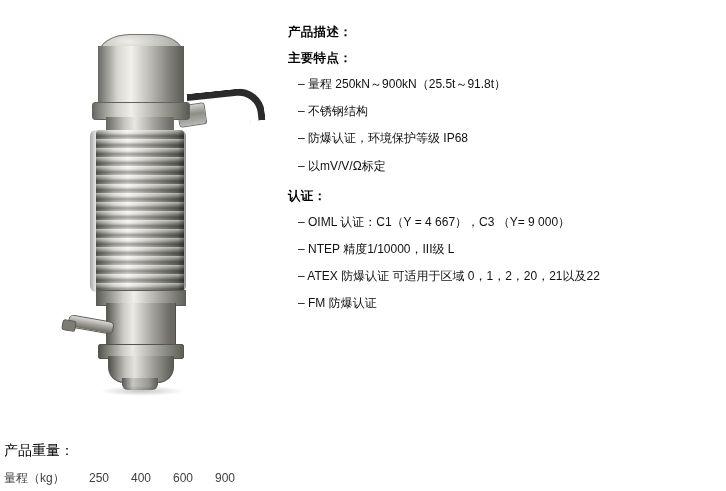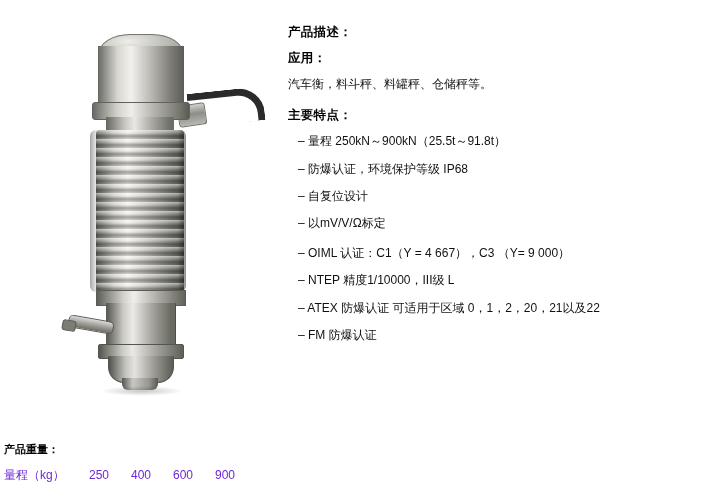--- a/index.html
+++ b/index.html
@@ -252,31 +252,31 @@
   .group { margin-bottom: 2px; }
 
   
   .weight-block {
     position: absolute;
     left: 4px;
     top: 442px;
     width: 282px;
   }
   .weight-title {
-    font-size: 11px;
-    font-weight: bold;
+    font-size: 14px;
+    font-weight: normal;
     color: #000;
     margin: 0 0 10px 0;
   }
   .weight-row {
     display: flex;
     align-items: baseline;
     margin-bottom: 9px;
     font-size: 12px;
-    color: #6d28d9;
+    color: #404040;
   }
   .weight-row .lbl {
     width: 74px;
     flex: 0 0 74px;
   }
   .weight-row .cell {
     width: 42px;
     flex: 0 0 42px;
     text-align: center;
   }
@@ -307,36 +307,33 @@
       <div class="shadow"></div>
     </div>
   </div>
 
   <div class="text-col">
 
     <div class="group">
       <p class="sec-title">产品描述：</p>
     </div>
 
-    <div class="group">
-      <p class="sec-title">应用：</p>
-      <p class="para">汽车衡，料斗秤、料罐秤、仓储秤等。</p>
-    </div>
 
     <div class="group">
       <p class="sec-title">主要特点：</p>
       <ul class="bullets">
         <li>– 量程 250kN～900kN（25.5t～91.8t）</li>
+        <li>– 不锈钢结构</li>
         <li>– 防爆认证，环境保护等级 IP68</li>
-        <li>– 自复位设计</li>
         <li>– 以mV/V/Ω标定</li>
       </ul>
     </div>
 
     <div class="group">
+      <p class="sec-title">认证：</p>
       <ul class="bullets">
         <li>– OIML 认证：C1（Y = 4 667），C3 （Y= 9 000）</li>
         <li>– NTEP 精度1/10000，III级 L</li>
         <li>– ATEX 防爆认证 可适用于区域 0，1，2，20，21以及22</li>
         <li>– FM 防爆认证</li>
       </ul>
     </div>
 
   </div>
 

